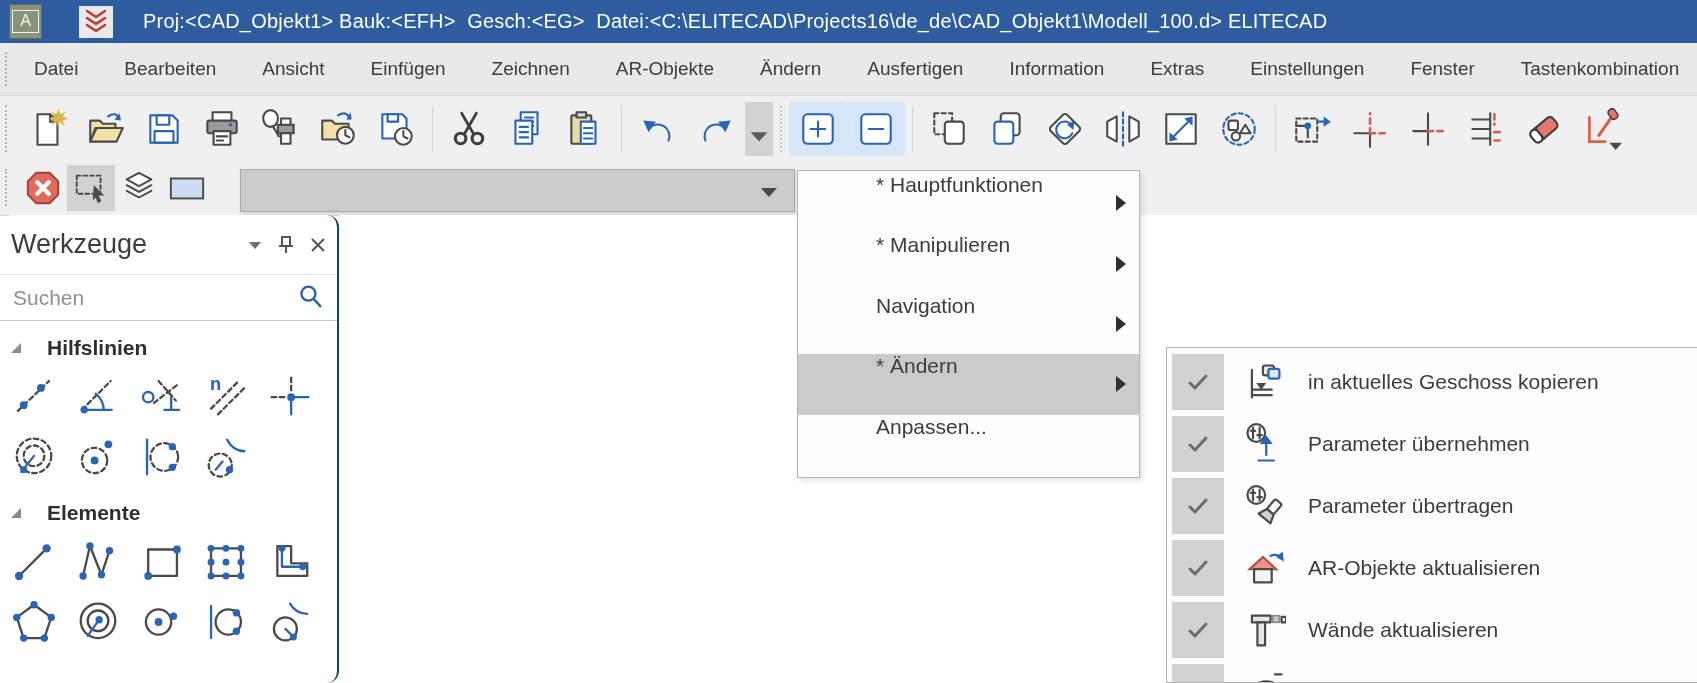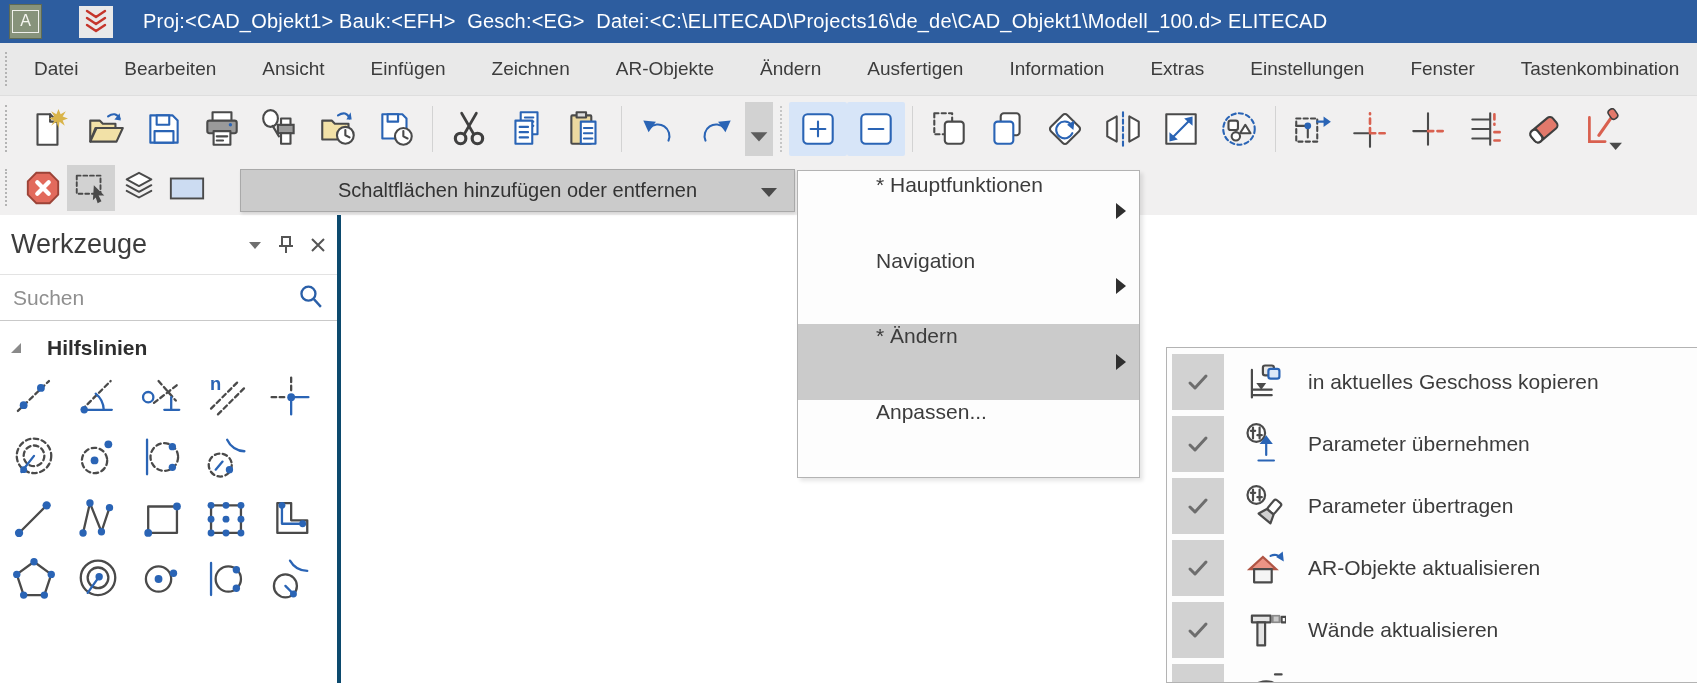--- a/index.html
+++ b/index.html
@@ -25,21 +25,21 @@
   .tbtn svg{width:42px;height:42px;}
   #toolbar2 .tbtn{width:48px;height:46px;}
   #toolbar2 .tbtn svg{width:38px;height:38px;}
   .tbtn.pressed{background:#d2d2d2;}
   .tbtn.active{background:#d7e5f8;border-radius:2px;}
   .tbtn.narrow{width:28px;}
   .tsep{flex:none;width:1px;height:46px;background:#d3d3d3;margin:0 7px;}
   .tsep.dotted{background:none;border-left:2px dotted #c6c6c6;width:0;}
   
   .main{position:absolute;left:0;top:215px;right:0;bottom:0;display:flex;}
-  .panel{width:337px;flex:none;background:#fff;border-right:4px solid #0c4a6e;}
+  .panel{width:337px;flex:none;background:#fff;border-right:2px solid #0c4a6e;border-radius:12px;}
   .canvas{flex:1;background:#fff;}
   .panel-header{height:59px;display:flex;align-items:center;padding:0 10px 0 11px;}
   .panel-title{flex:1;font-size:27px;color:#3d3d3d;}
   .phbtn{border:none;background:none;padding:0;margin-left:14px;display:flex;align-items:center;justify-content:center;}
   .panel-search{height:45px;border-top:1px solid #e3e3e3;border-bottom:1px solid #c9c9c9;display:flex;align-items:center;padding:0 13px;justify-content:flex-end;}
   .search-placeholder{flex:1;font-size:21px;color:#8f8f8f;}
   .psection-header{display:flex;align-items:center;gap:24px;padding:15px 9px 4px;font-size:21px;font-weight:bold;color:#2e2e2e;}
   .prow{display:flex;gap:8px;padding:5px 6px 2px;}
   .ptool{flex:none;width:56px;height:54px;border:none;background:none;padding:0;display:flex;align-items:center;justify-content:center;}
   .ptool svg{width:46px;height:46px;}
@@ -525,20 +525,26 @@
               <span style="display: flex;">
                 <svg viewBox="0 0 40 40">
                   <circle class="g dd" cx="15" cy="27" r="10" fill="none"></circle>
                   <path class="b" fill="none" stroke-width="2.5" d="M21 5a17 17 0 0 0 15 10"></path>
                   <path class="b" stroke-width="2.5" fill="none" d="M11 31l6-7"></path>
                   <circle class="bf" cx="23" cy="31" r="3.2"></circle>
                 </svg>
               </span>
             </button>
           </div>
+          <div class="psection-header">
+            <svg width="14" height="14" viewBox="0 0 14 14">
+              <polygon points="12,2 12,12 2,12" fill="#8a8a8a"></polygon>
+            </svg>
+            <span>Elemente</span>
+          </div>
           <div class="prow">
             <button class="ptool">
               <span style="display: flex;">
                 <svg viewBox="0 0 40 40">
                   <path class="g" stroke-width="2.4" fill="none" d="M7 33L31 9"></path>
                   <circle class="bf" cx="7" cy="33" r="3.6"></circle>
                   <circle class="bf" cx="31" cy="9" r="3.6"></circle>
                 </svg>
               </span>
             </button>
@@ -641,27 +647,30 @@
                 </svg>
               </span>
             </button>
           </div>
         </div>
     </aside>
     <div class="canvas"></div>
   </div>
 
   <div class="dropdown-bar">
-    <span class="dropdown-label">Schaltflächen hinzufügen oder entfernen</span>
     <span class="dropdown-caret"></span>
   </div>
 
   <div class="popup" id="popup-menu">
       <div class="pitem">
         <span>* Hauptfunktionen</span>
+        <span class="parrow"></span>
+      </div>
+      <div class="pitem">
+        <span>* Manipulieren</span>
         <span class="parrow"></span>
       </div>
       <div class="pitem">
         <span>Navigation</span>
         <span class="parrow"></span>
       </div>
       <div class="pitem hl">
         <span>* Ändern</span>
         <span class="parrow"></span>
       </div>

